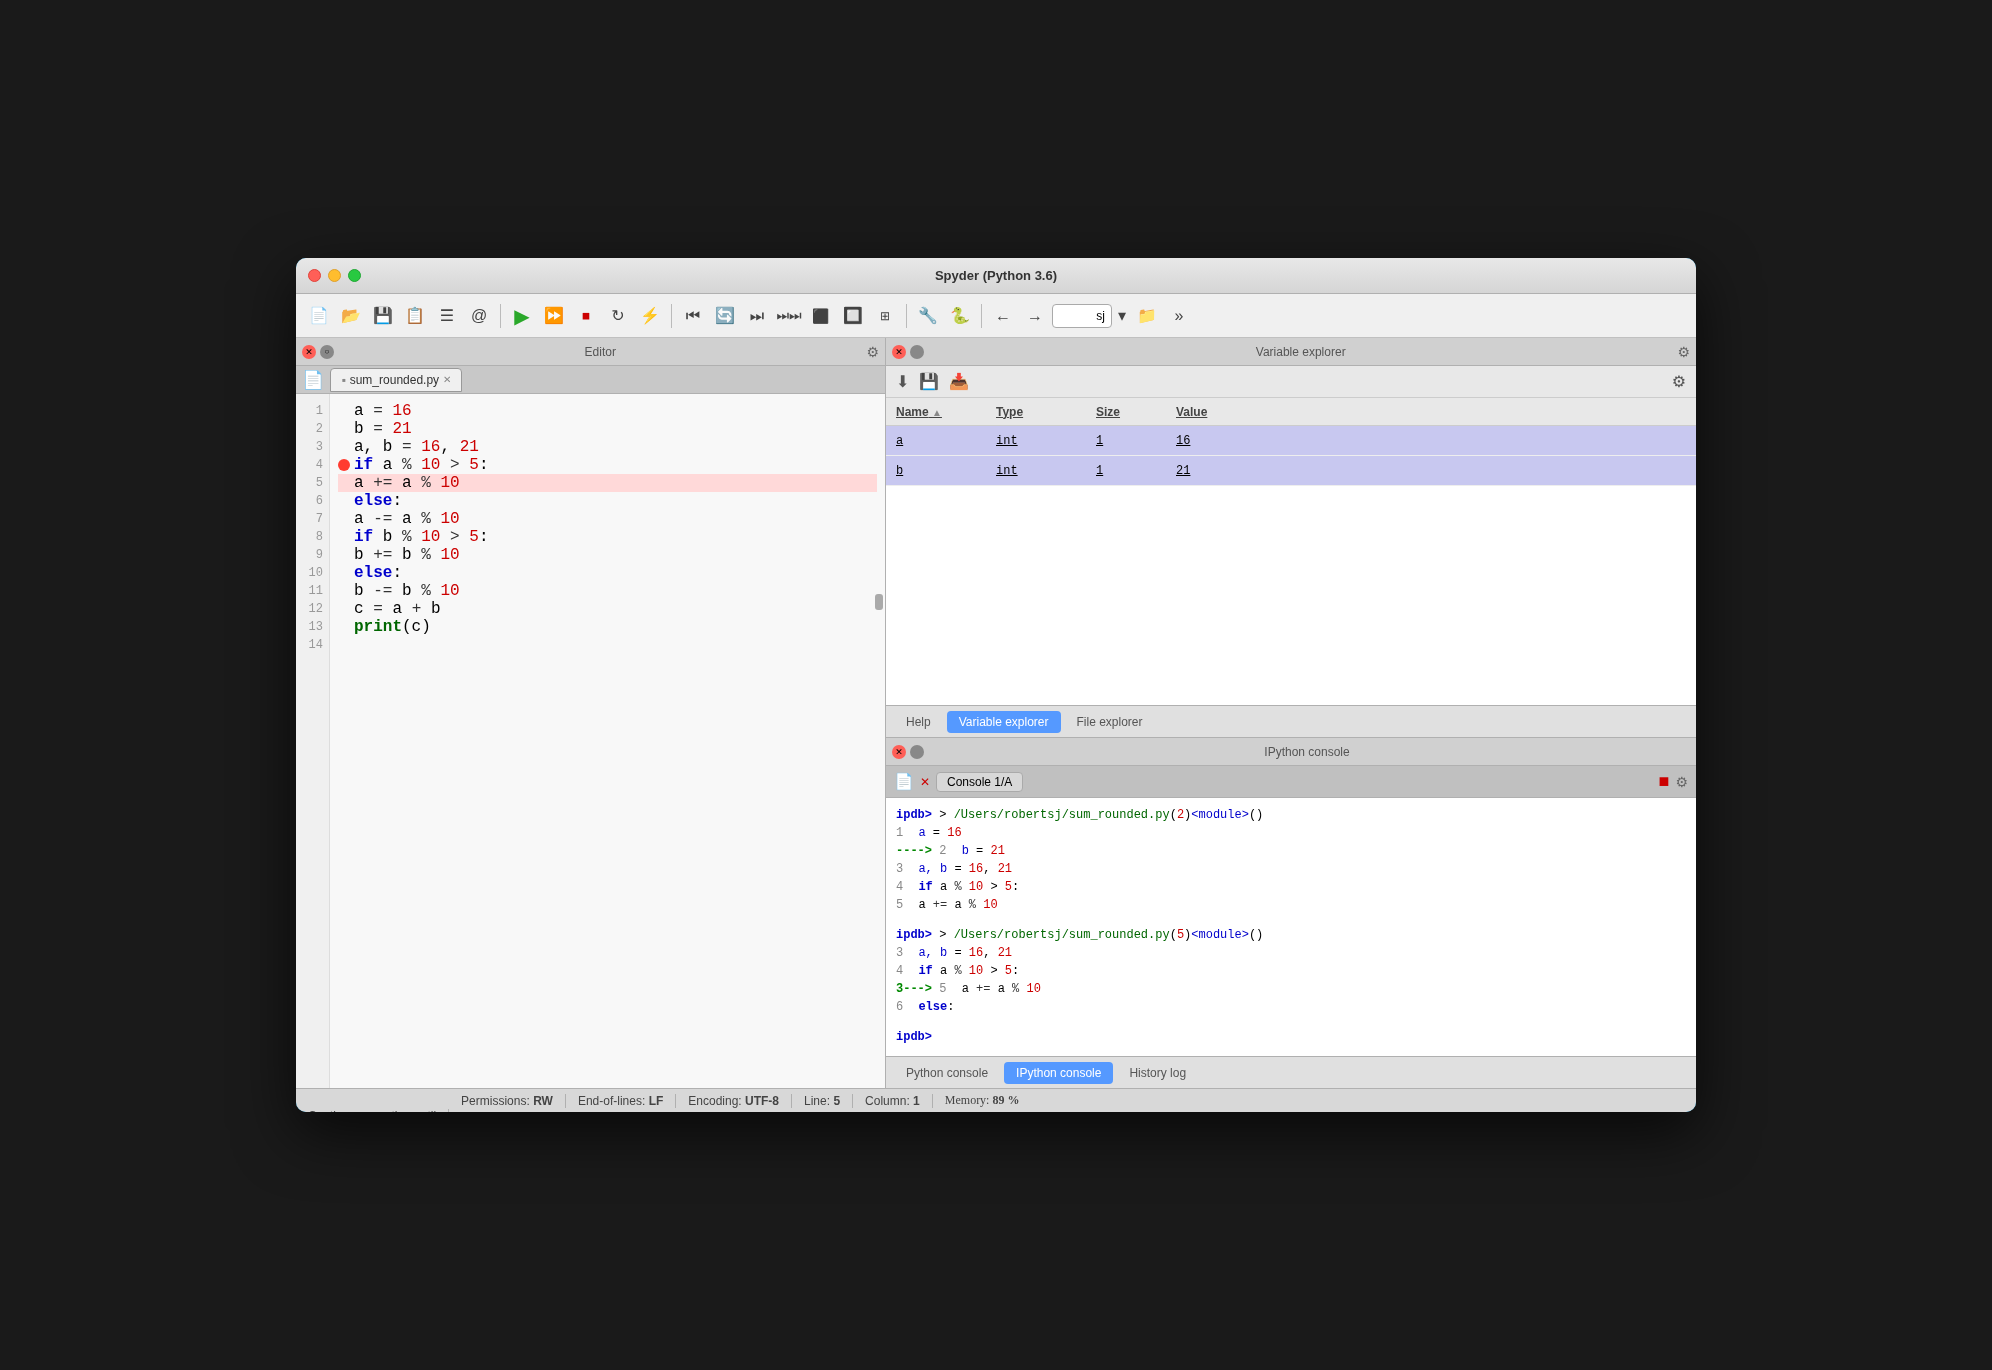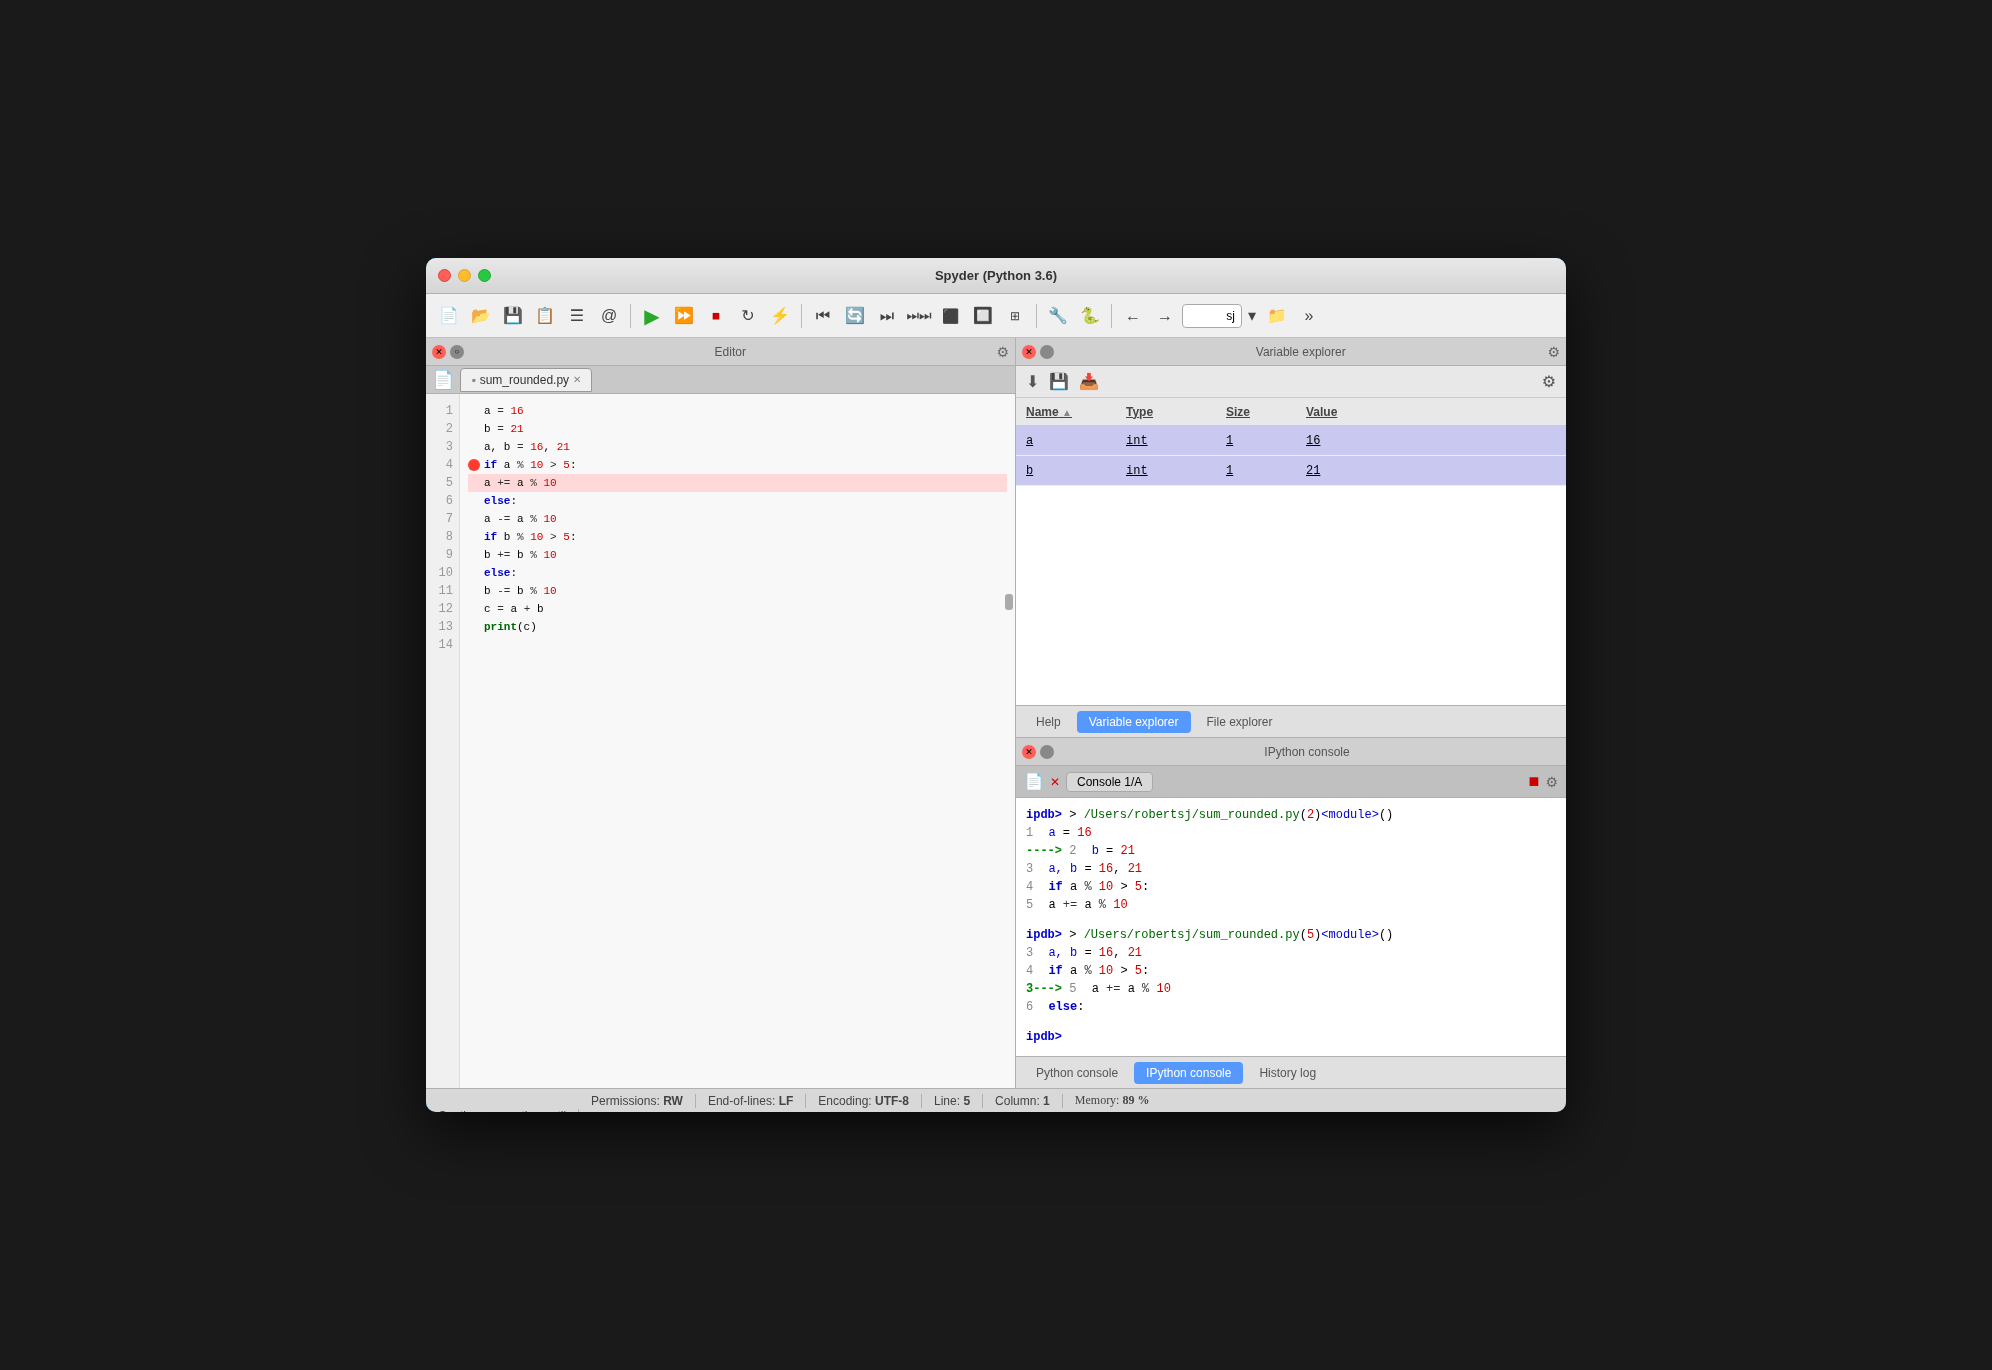--- a/index.html
+++ b/index.html
@@ -6,21 +6,21 @@
     body {
       background: #1a1a1a;
       font-family: -apple-system, BlinkMacSystemFont, "Helvetica Neue", Arial, sans-serif;
       font-size: 13px;
       display: flex;
       justify-content: center;
       align-items: center;
       min-height: 100vh;
     }
     .window {
-      width: 1140px;
+      width: 1400px;
       background: #0ea5e9;
       border-radius: 10px;
       box-shadow: 0 20px 60px rgba(0,0,0,0.7);
       overflow: hidden;
     }
     
     .titlebar {
       background: linear-gradient(to bottom, #e8e8e8, #d5d5d5);
       height: 36px;
       display: flex;
@@ -147,21 +147,21 @@
       font-size: 12px;
       color: #999;
       line-height: 1.5;
       min-width: 34px;
       user-select: none;
     }
     .code-area {
       flex: 1;
       padding: 8px;
       font-family: "Courier New", monospace;
-      font-size: 11px;
+      font-size: 16px;
       line-height: 1.5;
       overflow: auto;
       position: relative;
     }
     .code-line {
       display: flex;
       align-items: center;
       height: 18px;
       position: relative;
     }

